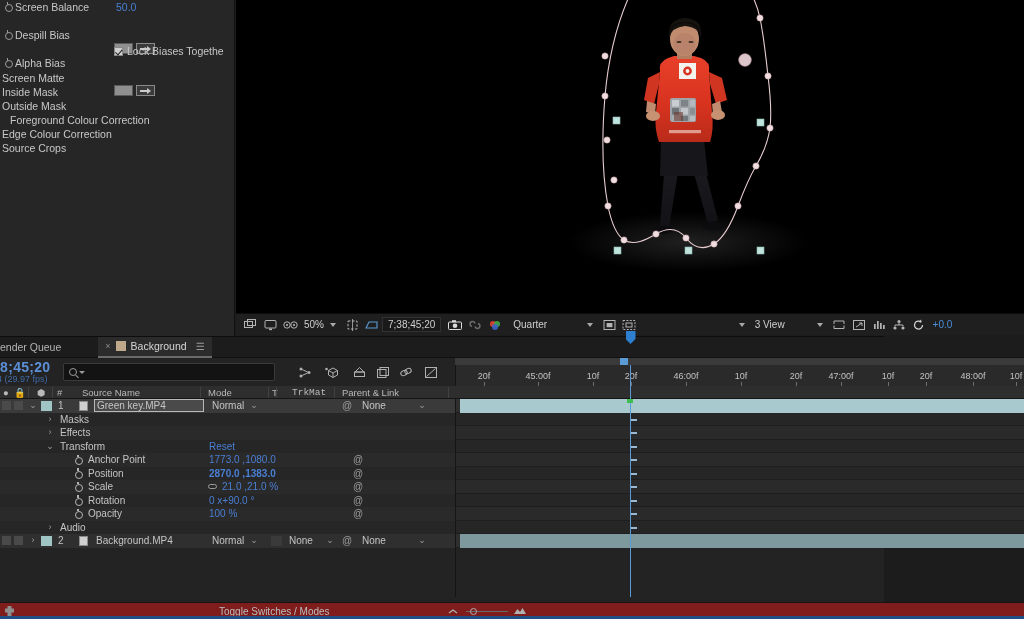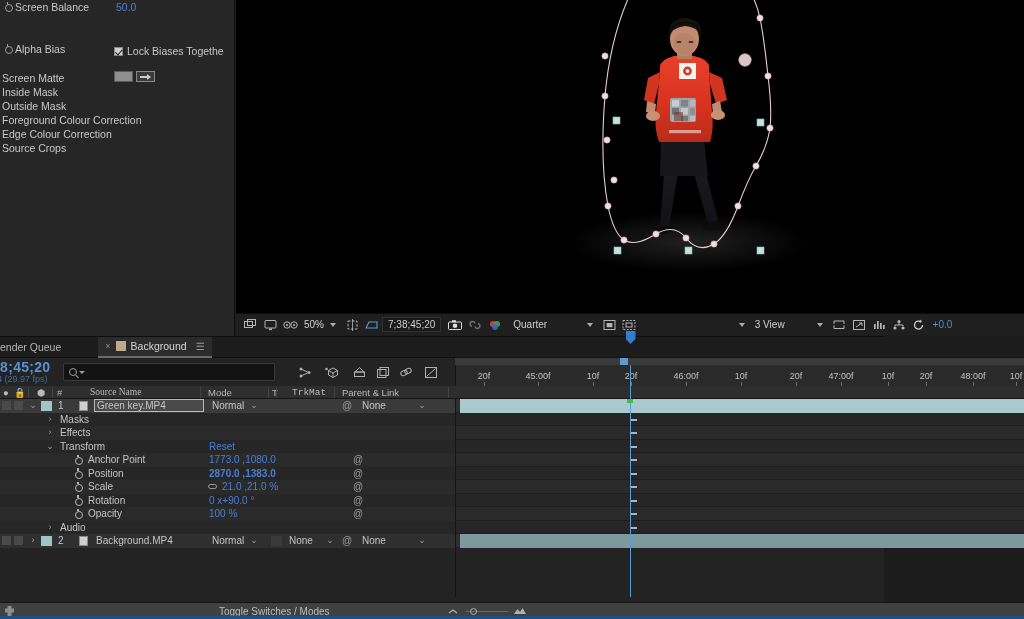--- a/index.html
+++ b/index.html
@@ -308,21 +308,21 @@
   #tl-hscroll {
     position: absolute; left: 0; bottom: 10px; width: 455px; height: 7px;
     background: #1c1c1c;
   }
   #tl-hscroll .thumb {
     position: absolute; left: 2px; top: 1px; width: 440px; height: 5px;
     background: #4e4e4e; border-radius: 3px;
   }
   #footer {
     position: absolute; left: 0; bottom: 0; width: 1024px; height: 17px;
-    background: #404040;
+    background: #7f1d1d;
     border-top: 1px solid #151515;
     font-size: 10px; color: #bdbdbd;
   }
   #footer .fmid { position: absolute; left: 219px; top: 3px; }
   #footer .fic { position: absolute; top: 2px; color: #b0b0b0; }
   #footer .zoomslide {
     position: absolute; left: 466px; top: 8px; width: 42px; height: 1px;
     background: #6a6a6a;
   }
   #footer .zoomknob {
@@ -337,20 +337,26 @@
 <div id="app">
 
   <div id="effects-panel">
 
     <div class="fx-row" style="top:0;">
       <span class="sw"></span>
       <span class="nm">Screen Balance</span>
       <span class="fx-val">50.0</span>
     </div>
 
+    <div class="fx-row" style="top:14px;">
+      <span class="sw"></span>
+      <span class="nm">Despill Bias</span>
+      <span class="color-chip" style="top:15px;"></span>
+      <span class="eyedrop" style="top:15px;"></span>
+    </div>
 
     <div class="fx-row" style="top:28px;">
       <span class="sw"></span>
       <span class="nm">Alpha Bias</span>
       <span class="color-chip" style="top:29px;"></span>
       <span class="eyedrop" style="top:29px;"></span>
     </div>
 
     <div class="lockrow">
       <span class="cbox"></span>
@@ -360,21 +366,21 @@
 
     <div class="grouprow" style="position:absolute;top:71px;left:0;">
       <span>Screen Matte</span>
     </div>
     <div class="grouprow" style="position:absolute;top:85px;left:0;">
       <span>Inside Mask</span>
     </div>
     <div class="grouprow" style="position:absolute;top:99px;left:0;">
       <span>Outside Mask</span>
     </div>
-    <div class="grouprow" style="position:absolute;top:113px;left:0;">
+    <div class="grouprow" style="position:absolute;top:113px;left:8px;">
       <span>Foreground Colour Correction</span>
     </div>
     <div class="grouprow" style="position:absolute;top:127px;left:0;">
       <span>Edge Colour Correction</span>
     </div>
     <div class="grouprow" style="position:absolute;top:141px;left:0;">
       <span>Source Crops</span>
     </div>
   </div>
 
@@ -700,21 +706,21 @@
         <span class="tick" style="left: 560px;"></span>
       </div>
 
     <div id="col-head">
       <span class="ch" style="left:3px;">●</span>
       <span class="ch" style="left:14px;">🔒</span>
       <span class="vdiv" style="left:28px;"></span>
       <span class="ch" style="left:37px;">⬢</span>
       <span class="vdiv" style="left:52px;"></span>
     <span class="ch" style="left: 57px;">#</span>
-        <span class="ch" style="left: 90px; font-family: Liberation Serif, serif;">Source Name</span>
+        <span class="ch" style="left: 82px;">Source Name</span>
         <span class="ch" style="left: 208px;">Mode</span>
         <span class="ch" style="left: 272px;">T</span>
         <span class="ch" style="left: 292px; font-family: Liberation Mono, monospace;">TrkMat</span>
         <span class="ch" style="left: 342px;">Parent &amp; Link</span>
         <span class="vdiv" style="left: 200px;"></span>
         <span class="vdiv" style="left: 268px;"></span>
         <span class="vdiv" style="left: 276px;"></span>
         <span class="vdiv" style="left: 334px;"></span>
         <span class="vdiv" style="left: 448px;"></span>
       </div>

